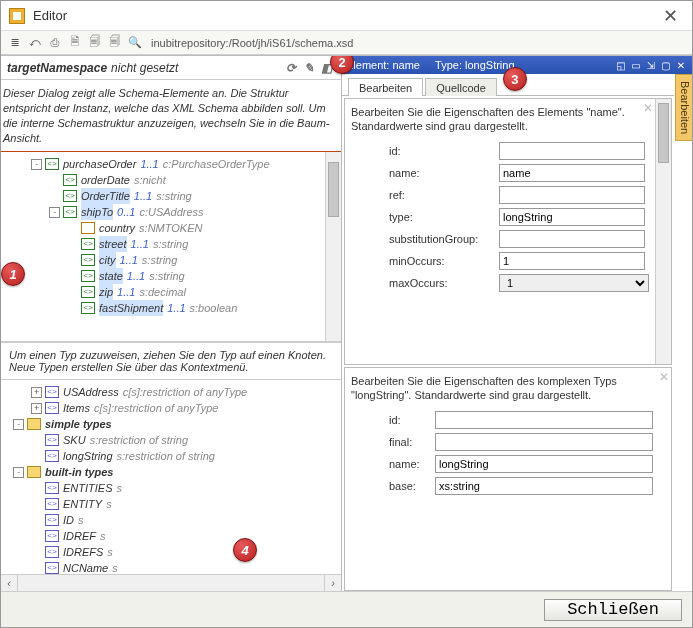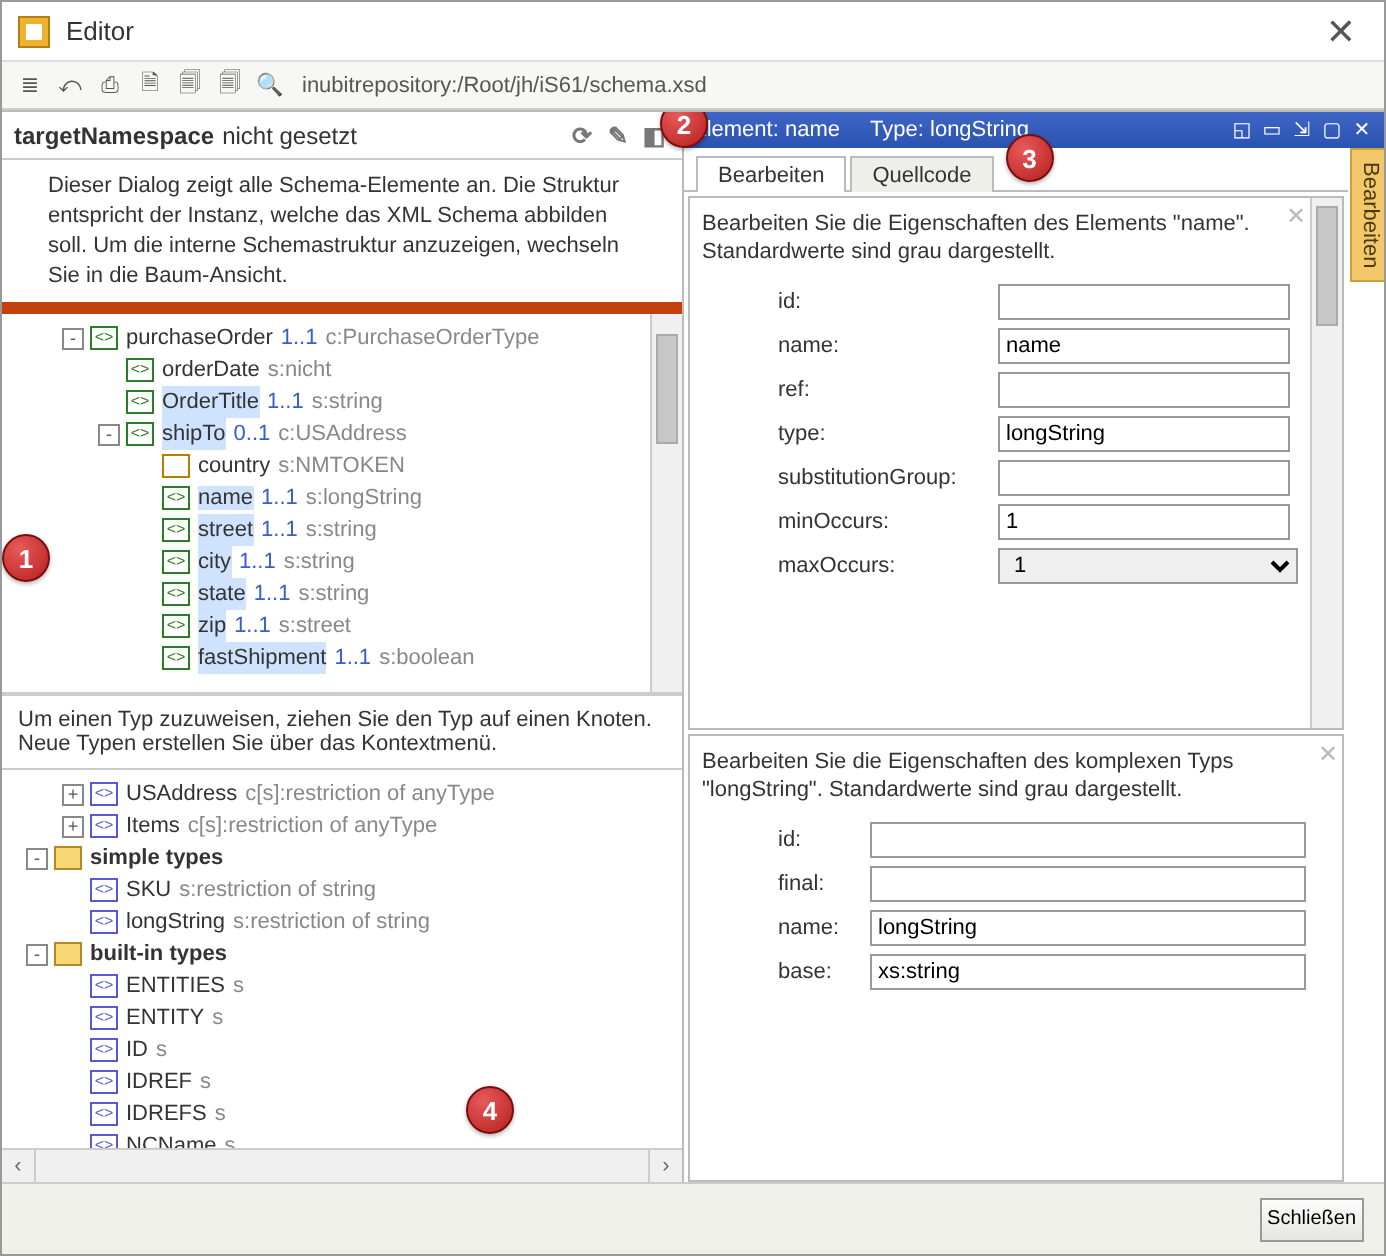--- a/index.html
+++ b/index.html
@@ -7,27 +7,27 @@
   .window { width:693px; height:628px; border:1px solid #999; position:relative; display:flex; flex-direction:column; }
   .titlebar { height:30px; display:flex; align-items:center; padding:0 8px; border-bottom:1px solid #ddd; background:#fff; }
   .titlebar .app-icon { width:16px; height:16px; background:#f0b030; border:1px solid #b08010; margin-right:8px; display:inline-block; position:relative; }
   .titlebar .app-icon::after { content:""; position:absolute; inset:3px; background:#fff; }
   .titlebar .title { font-size:13px; color:#333; }
   .titlebar .close { margin-left:auto; font-size:18px; color:#555; cursor:pointer; padding:0 6px; }
   .toolbar { height:24px; display:flex; align-items:center; padding:2px 6px; gap:4px; border-bottom:1px solid #ccc; background:#f7f7f3; }
   .tb-icon { width:16px; height:16px; display:inline-flex; align-items:center; justify-content:center; font-size:11px; color:#555; cursor:pointer; }
   .path-input { flex:1; height:18px; border:none; padding:0 4px; font-size:11px; color:#555; background:transparent; }
   .body { flex:1; display:flex; overflow:hidden; border-top:1px solid #bbb; }
-  .left { width:397px; display:flex; flex-direction:column; border-right:1px solid #bbb; }
+  .left { width:397px; display:flex; flex-direction:column; border-right:1px solid #bbb;font-style:italic; }
   .right { flex:1; display:flex; flex-direction:column; position:relative; }
   .ns-bar { height:24px; display:flex; align-items:center; padding:0 6px; font-weight:bold; font-size:12px; border-bottom:1px solid #ccc; }
   .ns-bar .norm { font-weight:normal; margin-left:4px; }
   .ns-bar .spacer { flex:1; }
   .ns-bar .ico { width:16px; height:16px; margin-left:2px; color:#777; cursor:pointer; display:inline-flex; align-items:center; justify-content:center; }
-  .hint { padding:6px 23px; font-size:11px; line-height:1.35; border-bottom:6px solid #c2410c; color:#333; }
+  .hint { padding:6px 2px; font-size:11px; line-height:1.35; border-bottom:1px solid #c2410c; color:#333; }
   .tree-wrap { flex:1; overflow:hidden; position:relative; }
   .tree { overflow:auto; height:100%; padding:4px 0 4px 4px; }
   .tree-row { white-space:nowrap; height:16px; line-height:16px; padding:0 4px 0 0; display:flex; align-items:center; }
   .ind { display:inline-block; }
   .exp { width:11px; height:11px; border:1px solid #888; display:inline-flex; align-items:center; justify-content:center; font-size:9px; line-height:1; color:#555; margin-right:3px; cursor:pointer; background:#fff;}
   .exp.none { border:none; background:none; }
   .n-icon { width:14px; height:12px; display:inline-block; margin-right:4px; position:relative; }
   .n-icon.elem { background:#fff; border:1px solid #2a7e2a; }
   .n-icon.elem::after { content:"<>"; position:absolute; inset:0; font-size:8px; color:#2a7e2a; text-align:center; line-height:10px; }
   .n-icon.attr { background:#fff; border:1px solid #bb7a00; }
@@ -51,21 +51,21 @@
   .tabs { height:22px; display:flex; align-items:flex-end; padding:0 6px; border-bottom:1px solid #bbb; margin-right:18px; }
   .tab { padding:3px 10px 2px; border:1px solid #bbb; border-bottom:none; margin-right:2px; background:#efefe9; position:relative; top:1px; cursor:pointer; }
   .tab.active { background:#fff; font-weight:normal; }
   .form-area { flex:1; display:flex; flex-direction:column; margin-right:18px; overflow:hidden; }
   .form-block { border:1px solid #bbb; margin:2px 2px 0 2px; padding:4px 4px; overflow:auto; position:relative;}
   .fb-desc { font-size:11px; line-height:1.3; padding:2px 2px 6px; }
   .frow { display:flex; align-items:center; height:22px;margin-left:40px; }
   .flabel { width:110px; padding-right:6px; }
   .fval input[type=text], .fval select { height:18px; border:1px solid #999; padding:0 3px; font-size:11px; }
   .footer { height:36px; border-top:1px solid #ccc; display:flex; align-items:center; justify-content:flex-end; padding:0 10px; background:#f1f1ec;}
-  .btn { height:22px; padding:0 3px; border:1px solid #999; background:linear-gradient(#fdfdfd,#e6e6e0); cursor:pointer; font-size:10px;}
+  .btn { height:22px; padding:0 22px; border:1px solid #999; background:linear-gradient(#fdfdfd,#e6e6e0); cursor:pointer; font-size:17px;font-family:Liberation Mono, monospace;}
   .callout { position:absolute; width:24px; height:24px; border-radius:50%; background:radial-gradient(circle at 35% 30%, #e85a5a, #b51f1f); color:#fff; font-weight:bold; font-size:13px; display:flex; align-items:center; justify-content:center; border:1px solid #7a0d0d; z-index:20; box-shadow:0 1px 2px rgba(0,0,0,.3);}
   .inner-vscroll { position:absolute; right:0; top:0; bottom:0; width:16px; border-left:1px solid #ccc; background:#f0f0f0;}
   .inner-vscroll .thumb { position:absolute; left:2px; right:2px; background:#c7c7c7; border:1px solid #aaa;}
   .close-x { position:absolute; top:2px; right:2px; color:#bbb; font-size:12px; cursor:pointer;}
 </style>
 </head>
 <body>
 
 <div class="window">
   <div class="titlebar">
@@ -138,26 +138,20 @@
               <span class="ind" style="width: 62px;"></span>
               <span class="exp none"></span>
               <span class="n-icon attr"></span>
               <span class="label">country</span>
               <span class="tinfo">s:NMTOKEN</span>
             </div>
             <div class="tree-row hl-lbl">
               <span class="ind" style="width: 62px;"></span>
               <span class="exp none"></span>
               <span class="n-icon elem"></span>
-              <span class="sel-span"><span class="label">name</span><span class="occ">1..1</span><span class="tinfo">s:longString</span></span>
-            </div>
-            <div class="tree-row hl-lbl">
-              <span class="ind" style="width: 62px;"></span>
-              <span class="exp none"></span>
-              <span class="n-icon elem"></span>
               <span class="label">street</span>
               <span class="occ">1..1</span>
               <span class="tinfo">s:string</span>
             </div>
             <div class="tree-row hl-lbl">
               <span class="ind" style="width: 62px;"></span>
               <span class="exp none"></span>
               <span class="n-icon elem"></span>
               <span class="label">city</span>
               <span class="occ">1..1</span>
@@ -170,21 +164,21 @@
               <span class="label">state</span>
               <span class="occ">1..1</span>
               <span class="tinfo">s:string</span>
             </div>
             <div class="tree-row hl-lbl">
               <span class="ind" style="width: 62px;"></span>
               <span class="exp none"></span>
               <span class="n-icon elem"></span>
               <span class="label">zip</span>
               <span class="occ">1..1</span>
-              <span class="tinfo">s:street</span>
+              <span class="tinfo">s:decimal</span>
             </div>
             <div class="tree-row hl-lbl">
               <span class="ind" style="width: 62px;"></span>
               <span class="exp none"></span>
               <span class="n-icon elem"></span>
               <span class="label">fastShipment</span>
               <span class="occ">1..1</span>
               <span class="tinfo">s:boolean</span>
             </div>
           </div>

